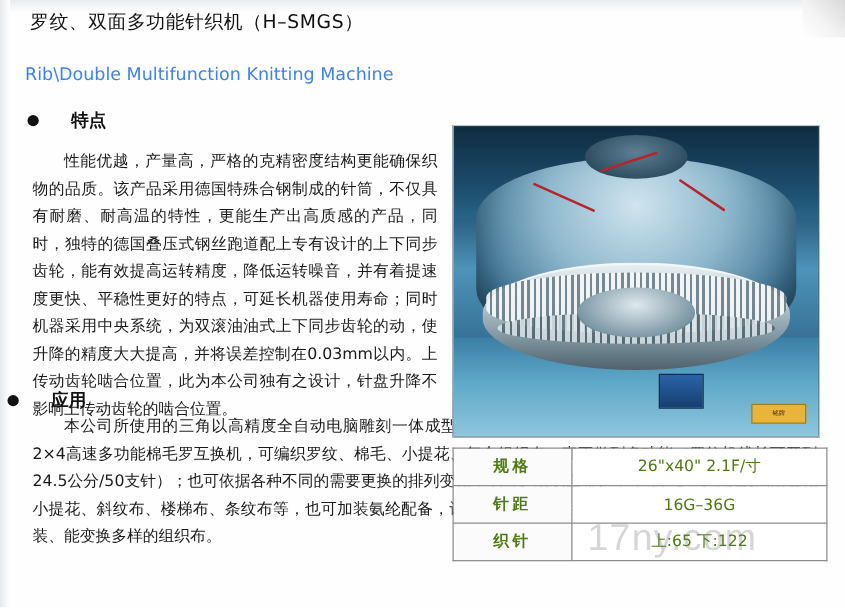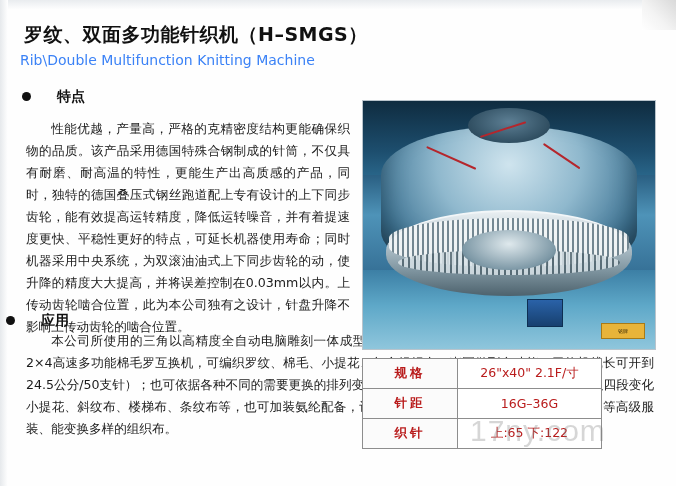--- a/index.html
+++ b/index.html
@@ -35,23 +35,23 @@
   }
   .corner-fold {
     position: absolute;
     right: 0; top: 0;
     width: 34px; height: 30px;
     background: linear-gradient(225deg, #d9d9d9 0%, #f3f3f3 55%, #ffffff 100%);
   }
 
   .title-cn {
     position: absolute;
-    left: 24px; top: 22px;
-    font-size: 19px;
-    font-weight: bold;
+    left: 24px; top: 8px;
+    font-size: 15px;
+    font-weight: normal;
     color: #111;
     letter-spacing: 0.5px;
     white-space: nowrap;
   }
   .title-en {
     position: absolute;
     left: 20px; top: 52px;
     font-size: 14px;
     color: #3b82f6;
     white-space: nowrap;
@@ -194,24 +194,24 @@
     left: 56%; bottom: 9%;
     width: 34px; height: 26px;
     background: linear-gradient(to bottom, #2a62a8, #17406f);
     border: 1px solid #0e2f52;
   }
 
   
   .spec-table {
     position: absolute;
     left: 362px; top: 358px;
-    width: 240px;
+    width: 300px;
     border-collapse: collapse;
     font-size: 12.5px;
-    color: #b91c1c;
+    color: #4d7c0f;
   }
   .spec-table td {
     border: 1px solid #8d8d8d;
     height: 27px;
     text-align: center;
     vertical-align: middle;
     background: #ffffff;
   }
   .spec-table td.k {
     width: 92px;

